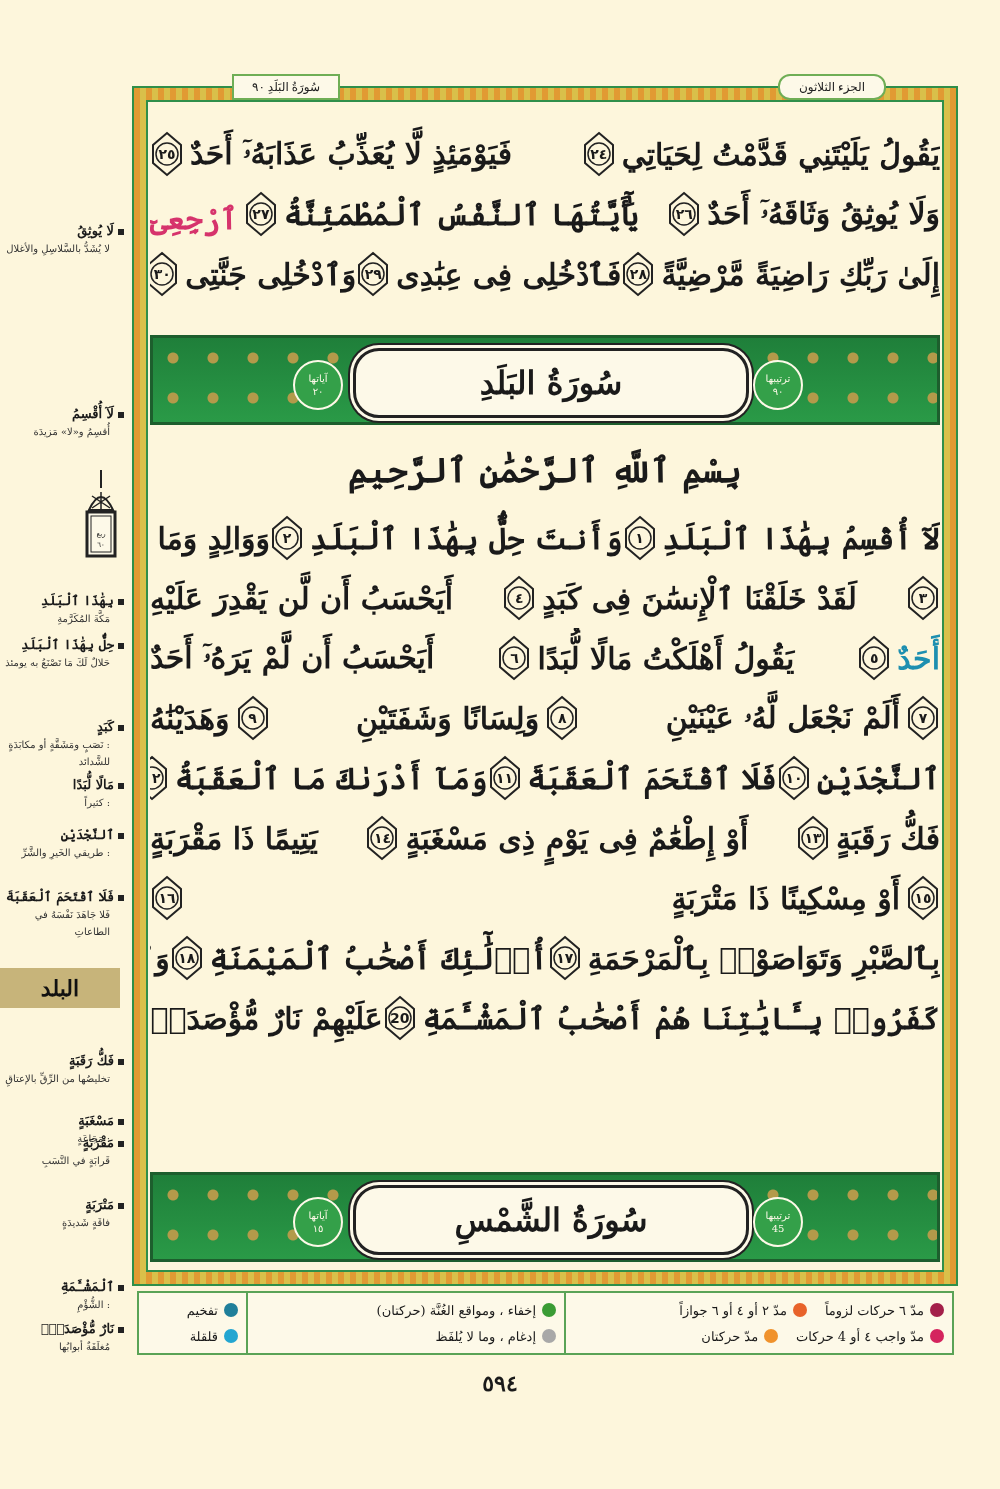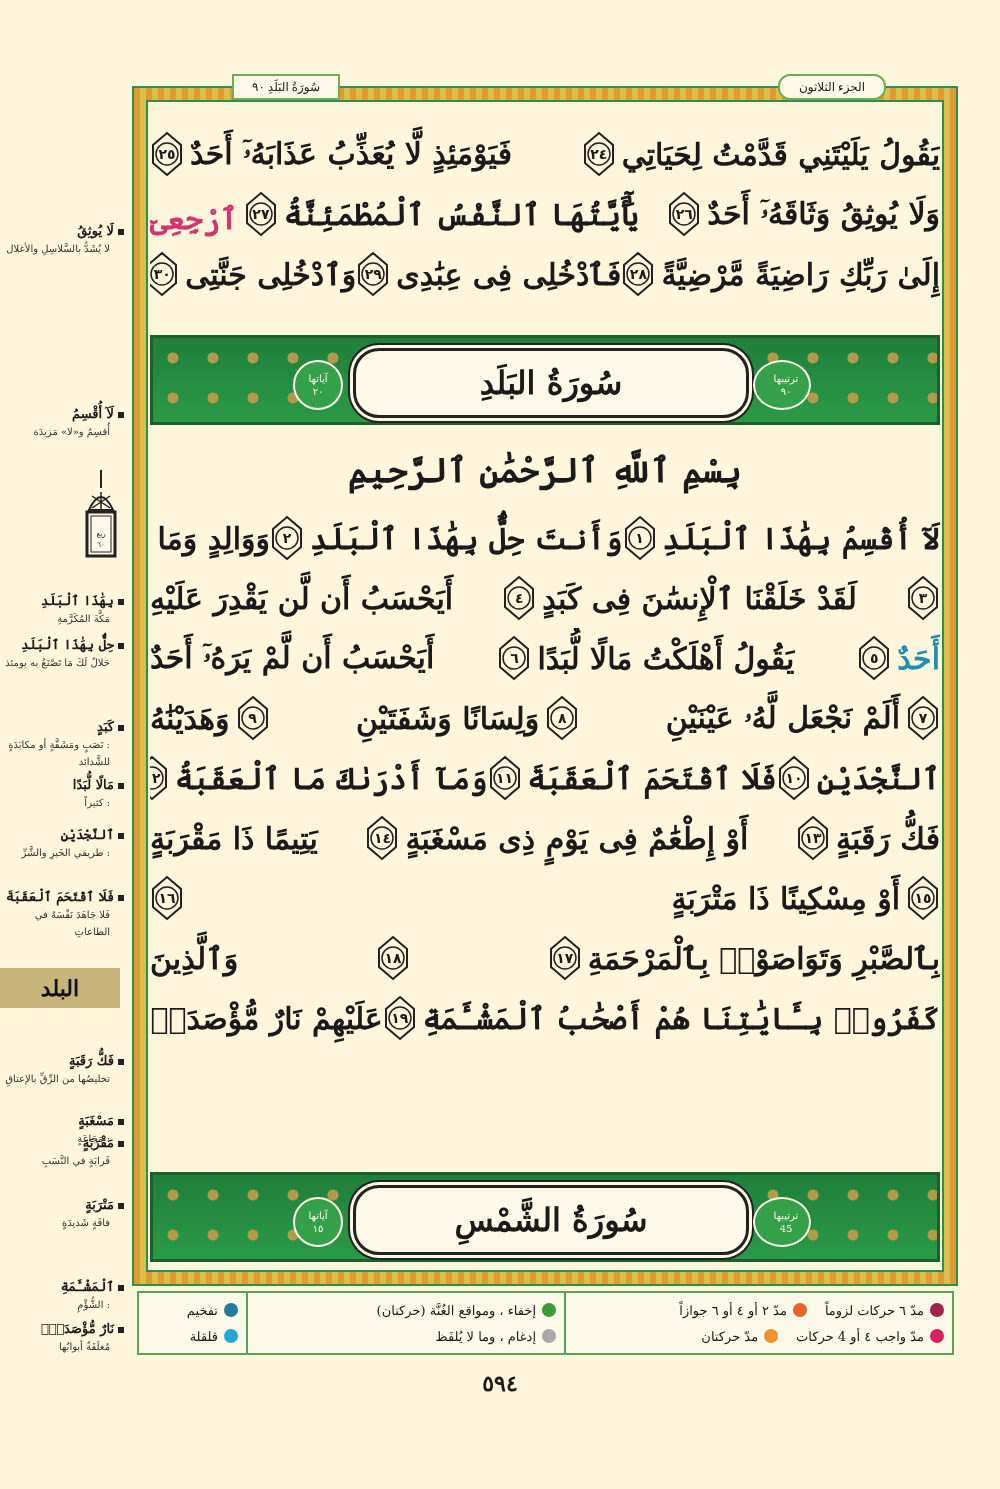--- a/index.html
+++ b/index.html
@@ -96,21 +96,21 @@
     font-family:"DejaVu Serif", serif; font-size:32px; font-weight:bold; direction:rtl;
   }
   .banner .medal {
     position:absolute; top:22px; width:46px; height:46px; border-radius:50%;
     background:#34a049; border:2px solid #fdf9e8; color:#fdf9e8;
     font-family:"DejaVu Serif", serif; font-size:10px; line-height:13px;
     display:flex; flex-direction:column; align-items:center; justify-content:center;
     direction:rtl;
   }
   .medal-left { left:140px; }
-  .medal-right { left:600px;padding-left:8px; }
+  .medal-right { left:600px; }
   .basmala {
     position:absolute; left:150px; top:450px; width:790px; height:44px;
     text-align:center; font-family:"DejaVu Serif", serif; font-size:34px; font-weight:bold;
     direction:rtl;
   }
 
   
   .legend {
     position:absolute; left:137px; top:1291px; width:817px; height:64px;
     border:2px solid #5aa356; background:#fdf9e8; display:flex; direction:rtl;
@@ -506,20 +506,21 @@
       <span>بِٱلصَّبْرِ وَتَوَاصَوْا۟ بِٱلْمَرْحَمَةِ</span>
       <span class="ayah">
           <svg width="34" height="46" viewBox="0 0 34 46">
             <path d="M17 2 L31 14 L31 32 L17 44 L3 32 L3 14 Z" fill="none" stroke="#222" stroke-width="2"></path>
             <ellipse cx="17" cy="23" rx="11" ry="11" fill="none" stroke="#222" stroke-width="1.5"></ellipse>
           </svg>
           <span>١٧</span>
         </span>
     </span>
     <span class="seg">
+      <span>أُو۟لَٰٓئِكَ أَصْحَٰبُ ٱلْمَيْمَنَةِ</span>
       <span class="ayah">
           <svg width="34" height="46" viewBox="0 0 34 46">
             <path d="M17 2 L31 14 L31 32 L17 44 L3 32 L3 14 Z" fill="none" stroke="#222" stroke-width="2"></path>
             <ellipse cx="17" cy="23" rx="11" ry="11" fill="none" stroke="#222" stroke-width="1.5"></ellipse>
           </svg>
           <span>١٨</span>
         </span>
     </span>
     <span class="seg">
         <span>وَٱلَّذِينَ</span>
@@ -527,21 +528,21 @@
   </div>
 
   <div class="line">
     <span class="seg">
       <span>كَفَرُوا۟ بِـَٔايَٰتِنَا هُمْ أَصْحَٰبُ ٱلْمَشْـَٔمَةِ</span>
       <span class="ayah">
           <svg width="34" height="46" viewBox="0 0 34 46">
             <path d="M17 2 L31 14 L31 32 L17 44 L3 32 L3 14 Z" fill="none" stroke="#222" stroke-width="2"></path>
             <ellipse cx="17" cy="23" rx="11" ry="11" fill="none" stroke="#222" stroke-width="1.5"></ellipse>
           </svg>
-          <span>١٩</span>
+          <span>20</span>
         </span>
     </span>
     <span class="seg">
       <span>عَلَيْهِمْ نَارٌ مُّؤْصَدَةٌۢ</span>
 
     </span>
   </div>
 </div>
 
 <div class="banner" style="top:1172px">

